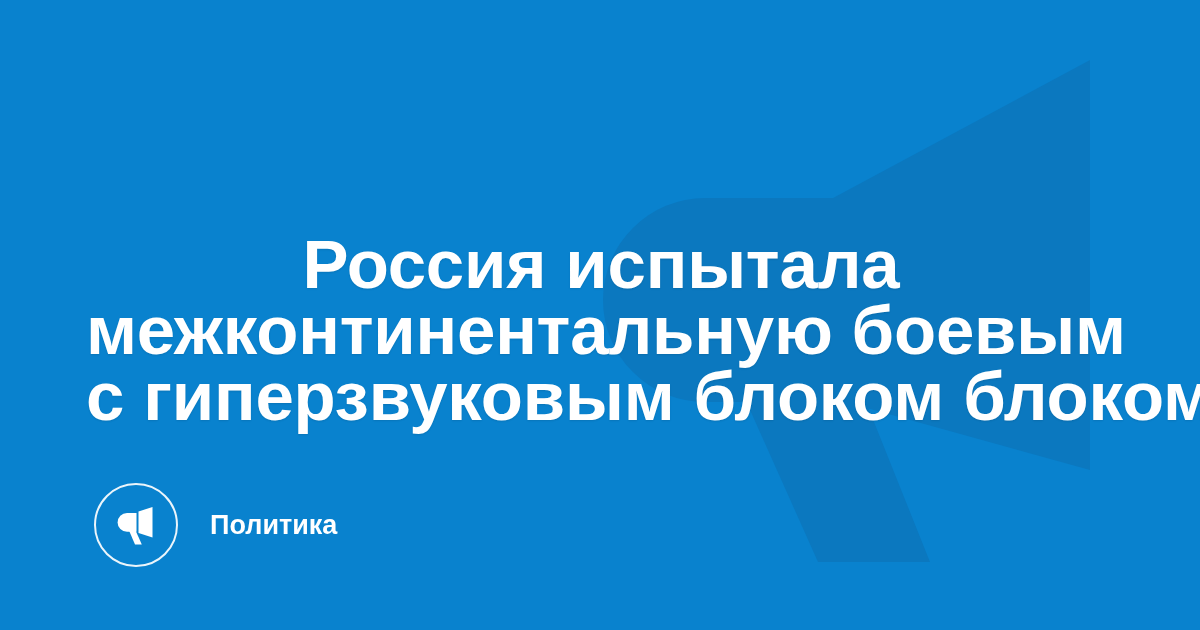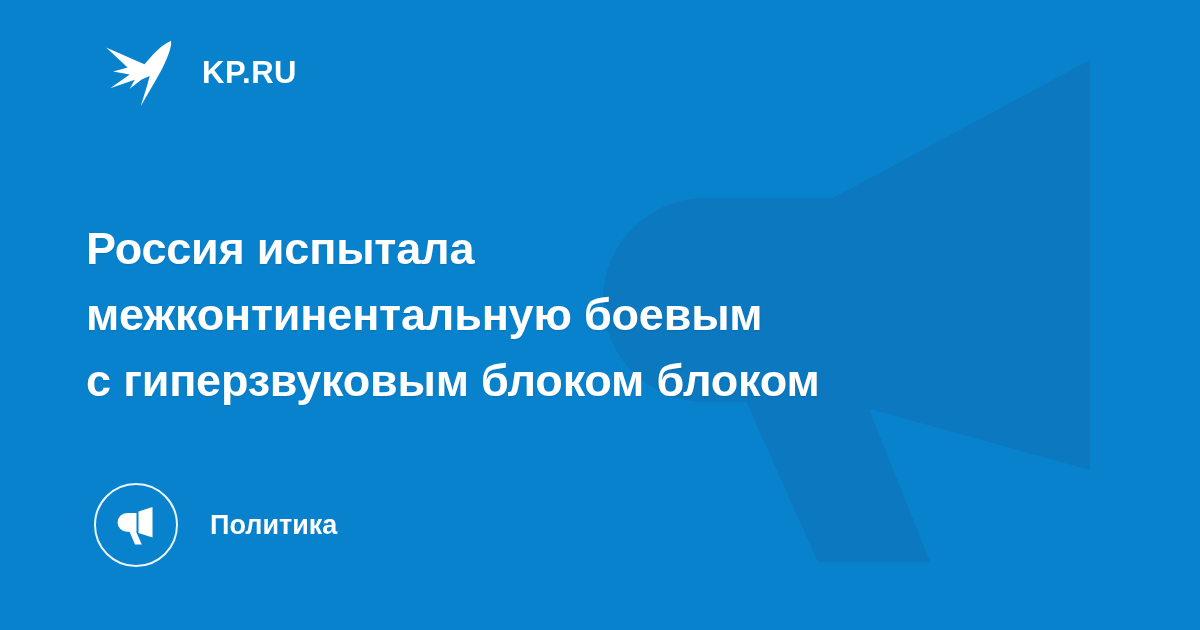--- a/index.html
+++ b/index.html
@@ -56,25 +56,26 @@
   }
 
   
   .headline {
     position: absolute;
     left: 86px;
     top: 186px;
     width: 1030px;
     z-index: 3;
     color: #ffffff;
-    font-size: 45px;
+    font-size: 69px;
     font-weight: bold;
     line-height: 66px;
     letter-spacing: -0.2px;
     text-shadow: 0 1px 2px rgba(0,0,0,0.10);
+    text-align: center;
   }
   .headline-line { display: block; white-space: nowrap; }
 
   
   .rubric {
     position: absolute;
     left: 94px;
     top: 483px;
     display: flex;
     align-items: center;
@@ -110,29 +111,20 @@
 
       <path d="M1090 60 L1090 470 L820 395 L820 205 Z"></path>
 
       <path d="M705 198 L835 198 L835 402 L705 402
                A70 70 0 0 1 705 198 Z"></path>
 
       <path d="M742 392 L862 392 L930 562 L818 562 Z"></path>
     </g>
   </svg>
 
-  <div class="brand">
-    <svg class="brand-bird" viewBox="0 0 76 68" aria-hidden="true">
-      <path fill="#ffffff" d="M66.5 3.2c-3.4 1.1-7.6 3.9-12.3 8.2-4.6 4.2-9.0 9.1-12.6 13.5
-        l-1.1 1.4 -9.3-4.1 -29.0-12.6 21.4 19.9 -14.5 4.0 16.6 2.9 -19.5 13.9 24.6-8.6
-        -5.1 9.0 12.0-9.3 8.0-3.5 -2.4 9.0 -6.6 21.3 14.6-25.2 3.7-6.6c4.4-7.7 7.9-15.3
-        10.1-21.9 1.6-4.9 2.3-8.6 2.0-10.5 -0.2-1.2-0.6-1.5-1.6-1.2z"></path>
-    </svg>
-    <div class="brand-wordmark">KP.RU</div>
-  </div>
 
   <h1 class="headline">
     <span class="headline-line">Россия испытала</span>
     <span class="headline-line">межконтинентальную боевым</span>
     <span class="headline-line">с гиперзвуковым блоком блоком</span>
   </h1>
 
   <div class="rubric">
     <div class="rubric-badge">
       <svg width="44" height="42" viewBox="0 0 44 42" aria-hidden="true">

